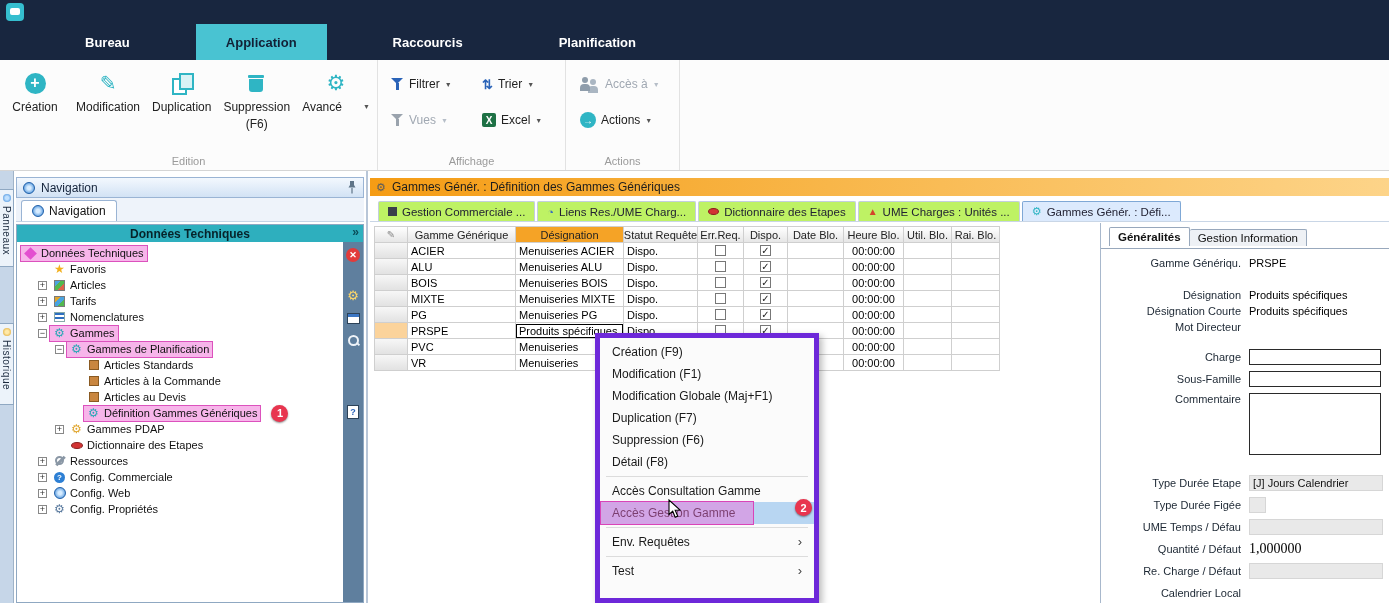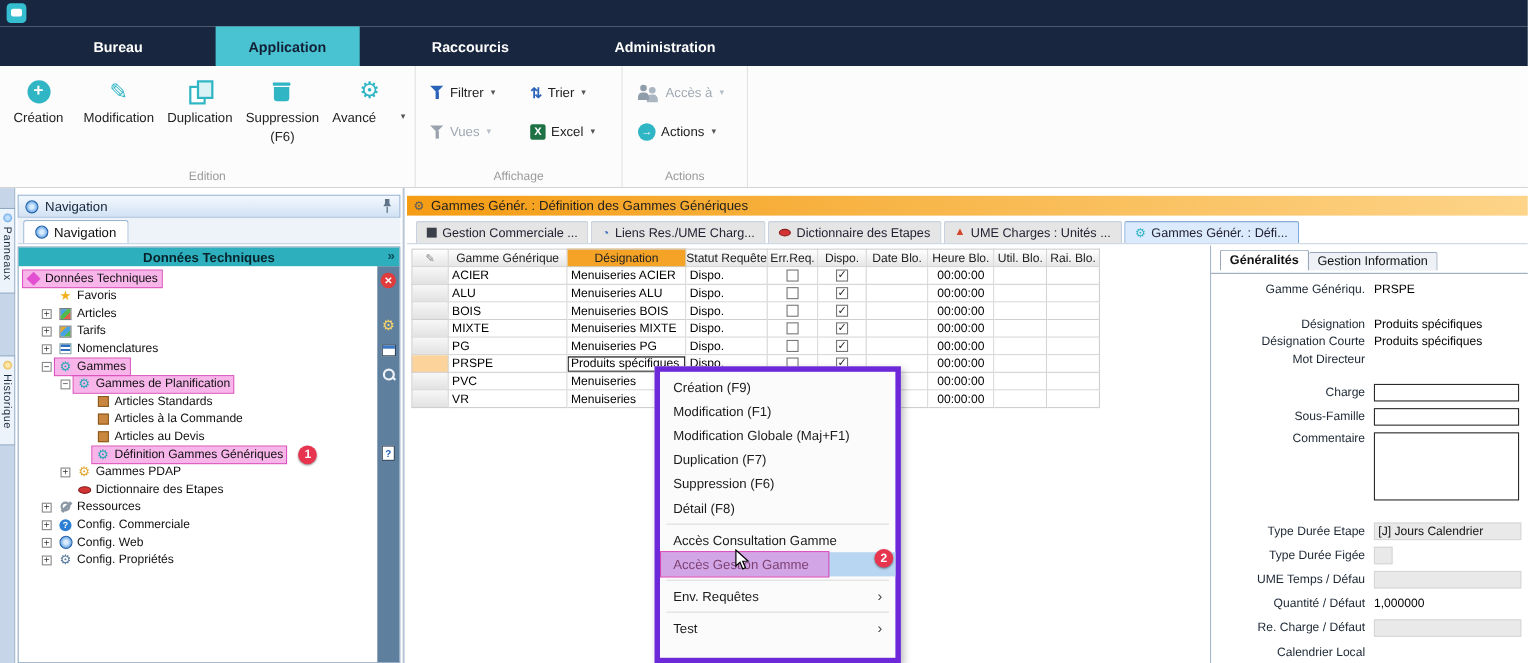--- a/index.html
+++ b/index.html
@@ -102,21 +102,21 @@
   .tt-search{width:13px;height:13px;position:relative;margin-top:10px}
   .tt-search::before{content:"";position:absolute;left:1px;top:1px;width:7px;height:7px;border:2px solid #eef3f8;border-radius:50%}
   .tt-search::after{content:"";position:absolute;left:9px;top:9px;width:4px;height:2px;background:#eef3f8;transform:rotate(45deg)}
   .tt-doc{width:12px;height:14px;background:#fff;border:1px solid #2c4258;color:#2a63b8;font-size:9px;text-align:center;line-height:13px;font-weight:700;margin-top:58px}
 
   
   .doc-area{position:absolute;left:368px;top:171px;right:0;height:432px;background:#fff}
   .doc-titlebar{position:absolute;left:2px;top:7px;right:0;height:18px;background:linear-gradient(90deg,#f59c14,#f8b649 45%,#fdd489);display:flex;align-items:center;gap:6px;padding:0 6px;font-size:12px;color:#1d1d1d}
   .doc-title-ic{color:#5c5c5c;font-size:11px}
   .doc-tabs{position:absolute;left:2px;top:27px;right:0;height:24px;border-bottom:1px solid #c9d6e6;display:flex;align-items:flex-end;gap:2px;padding-left:8px;background:#fff}
-  .dtab{height:20px;display:flex;align-items:center;gap:5px;padding:0 9px;font-size:11.5px;color:#223;border:1px solid #c3cfdd;border-bottom:none;background:#e5e5e5;border-radius:2px 2px 0 0;white-space:nowrap}
+  .dtab{height:20px;display:flex;align-items:center;gap:5px;padding:0 9px;font-size:11.5px;color:#223;border:1px solid #c3cfdd;border-bottom:none;background:#bef264;border-radius:2px 2px 0 0;white-space:nowrap}
   .dtab.active{background:#dceafd;border-color:#7fa8d6}
   .dt-cube{width:9px;height:9px;background:#3a3f4a}
   .dt-clock{color:#3a6ebd;font-size:11px}
   .dt-disc{width:11px;height:7px;border-radius:50%;background:#d23333;border:1px solid #8a1f1f}
   .dt-chart{color:#d4452a;font-size:10px;font-weight:700}
   .dt-gears{color:#2fb5c4;font-size:11px}
 
   
   .grid{position:absolute;left:6px;top:55px}
   .grow{display:flex;height:16px}
@@ -154,36 +154,36 @@
   .pline{position:absolute;left:0;right:0;top:25px;border-top:1px solid #98a8bc}
   .prow{position:absolute;left:0;width:100%;display:flex;align-items:center;height:16px}
   .prow.topal{align-items:flex-start}
   .plabel{width:148px;text-align:right;padding-right:8px;font-size:11px;color:#1c2733;flex:none;white-space:nowrap}
   .pvalue{font-size:11px;color:#000;white-space:nowrap}
   .pfield{height:16px;display:flex;align-items:center;padding:0 3px;font-size:11px}
   .boxed{border:1px solid #2a2a2a;background:#fff;width:132px}
   .grayf{background:#e9e9e9;border:1px solid #d6d6d6;width:134px}
   .smallf{width:17px}
   .multi{height:62px;align-items:flex-start}
-  .mono{font-family:Liberation Sans, sans-serif;font-size:11px}
+  .mono{font-family:Liberation Serif, serif;font-size:14px}
 </style>
 </head>
 <body>
 
 <div class="screen">
 
   <div class="titlebar">
     <div class="app-icon"></div>
   </div>
 
   <div class="menubar">
     <div class="menu-tab">Bureau</div>
     <div class="menu-tab active">Application</div>
     <div class="menu-tab">Raccourcis</div>
-    <div class="menu-tab">Administration</div>
+    <div class="menu-tab">Planification</div>
   </div>
 
   <div class="ribbon">
     <div class="rgroup rg-edition">
       <div class="bigrow">
         <div class="bigbtn">
           <span class="bicon">
               <span class="ic-create">+</span>
             </span>
           <span class="blab">Création</span>

